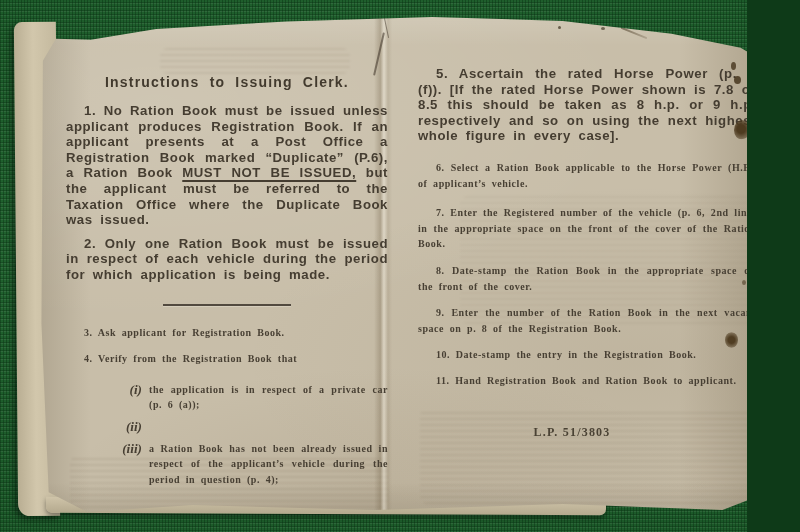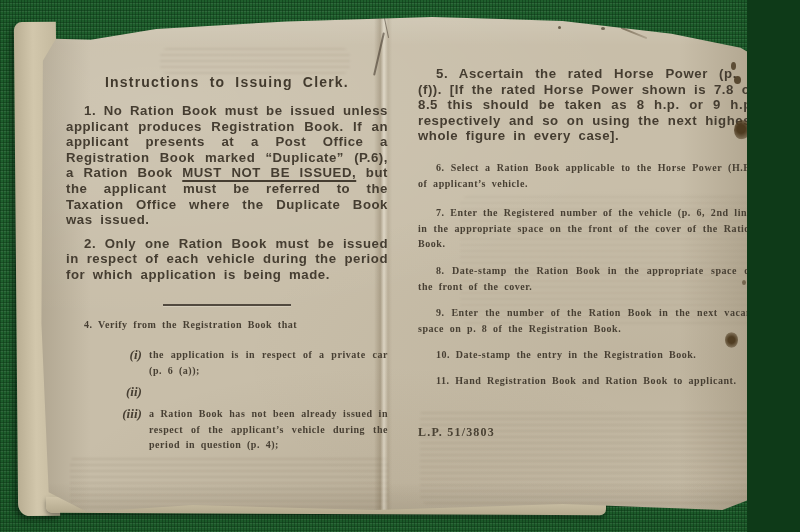--- a/index.html
+++ b/index.html
@@ -107,21 +107,21 @@
   .sub.first{margin-top:15px;}
   .sub .m{flex:0 0 48px;text-align:right;padding-right:7px;font-style:italic;
     font-family:"Liberation Serif",serif;font-weight:700;font-size:13.2px;
     line-height:15.6px;color:#473f33;}
   .sub .t{flex:1;}
 
   .i6{margin-top:16px;}
   .i7{margin-top:14px;}
   .i8,.i9,.i10{margin-top:11px;}
   .i11{margin-top:10px;}
-  .code{margin-top:36px;text-align:left;padding-right:30px;
+  .code{margin-top:36px;text-align:center;padding-right:30px;
     font-family:"Liberation Serif",serif;font-weight:700;font-size:12px;
     letter-spacing:1.2px;color:#4a4234;}
 </style>
 </head>
 <body>
 
 <div class="scene">
 
   <div class="fabric"></div>
 
@@ -146,20 +146,21 @@
 
     <div class="col col-left">
       <h1 class="heading">Instructions to Issuing Clerk.</h1>
 
       <p class="sans indent p1"><span>1.  No Ration Book must be issued unless applicant produces Registration Book.  If an applicant presents at a Post Office a Registration Book marked “Duplicate” (P.6), a Ration Book </span><span class="u">MUST NOT BE ISSUED,</span><span> but the applicant must be referred to the Taxation Office where the Duplicate Book was issued.</span></p>
 
       <p class="sans indent">2.  Only one Ration Book must be issued in respect of each vehicle during the period for which application is being made.</p>
 
       <div class="divider"></div>
 
+      <p class="serif indent i3">3.  Ask applicant for Registration Book.</p>
       <p class="serif indent i4">4.  Verify from the Registration Book that</p>
 
       <div class="sub first">
         <span class="m">(i)</span>
         <span class="t serif">the application is in respect of a private car (p. 6 (a));</span>
       </div>
       <div class="sub">
         <span class="m">(ii)</span>
       </div>
       <div class="sub">

